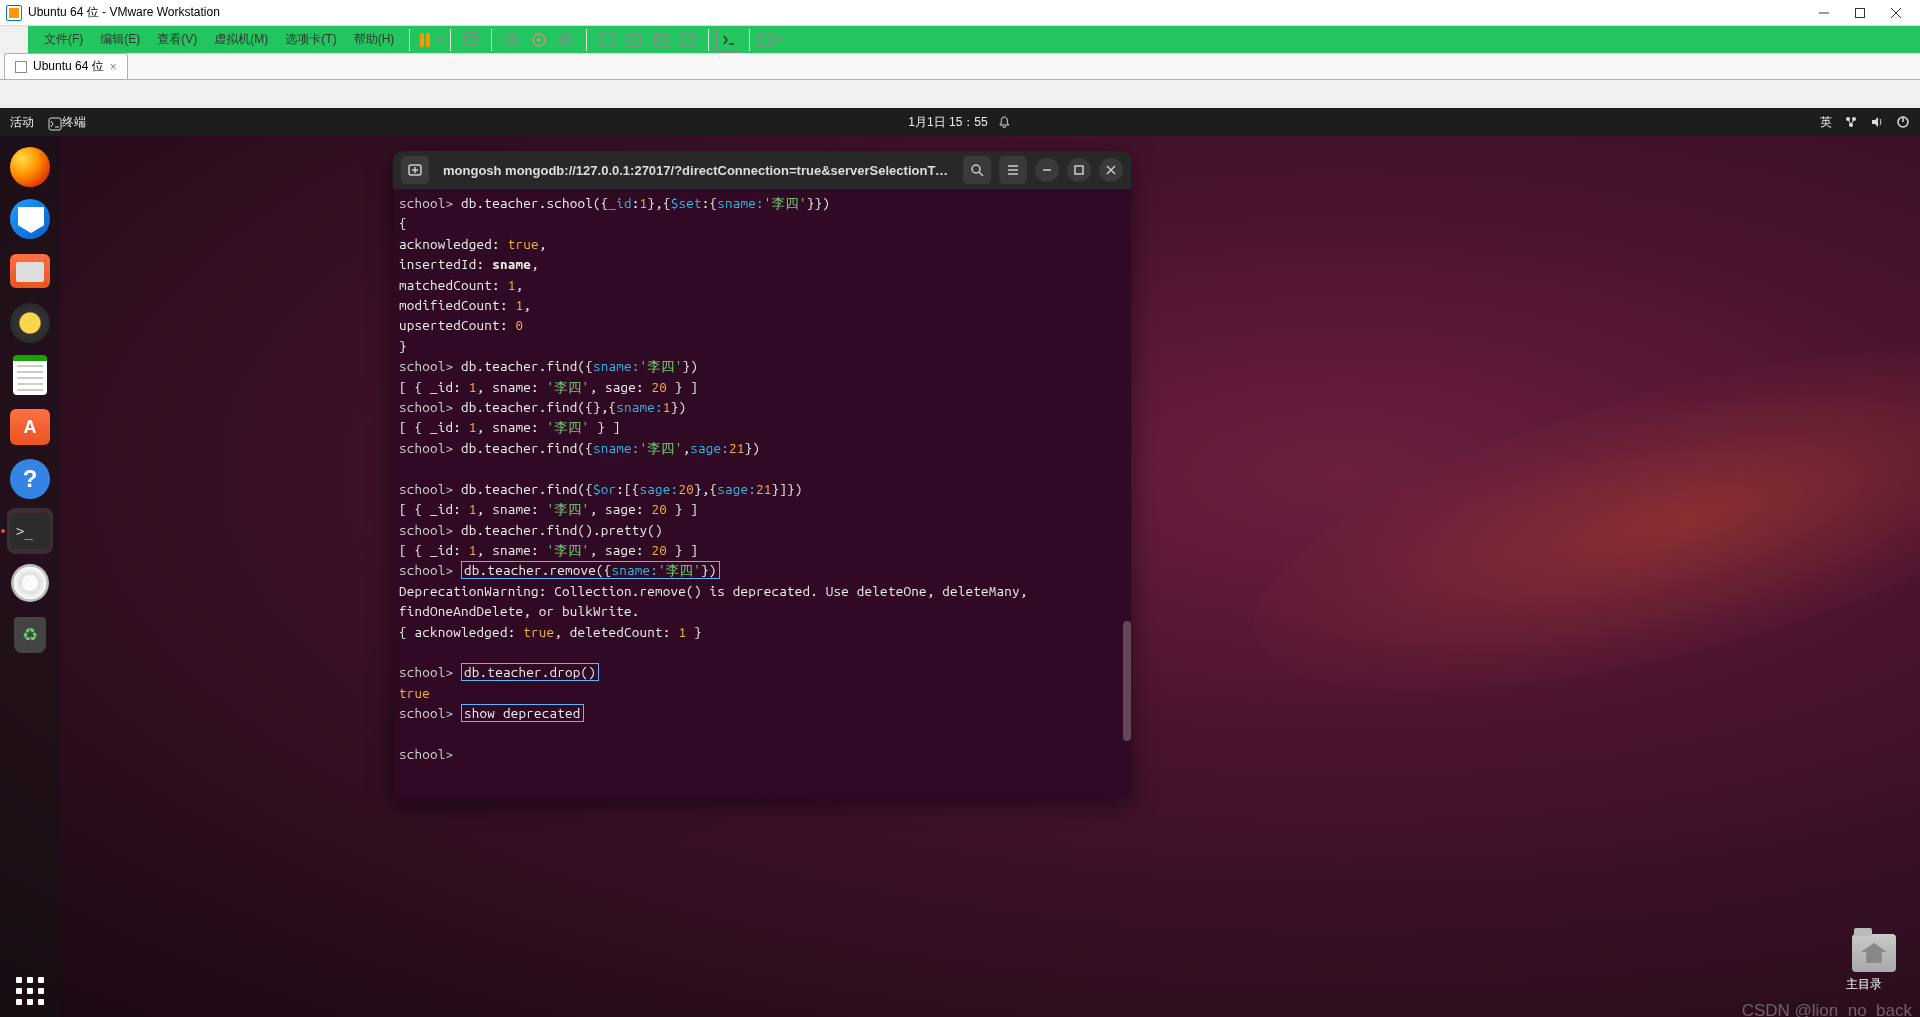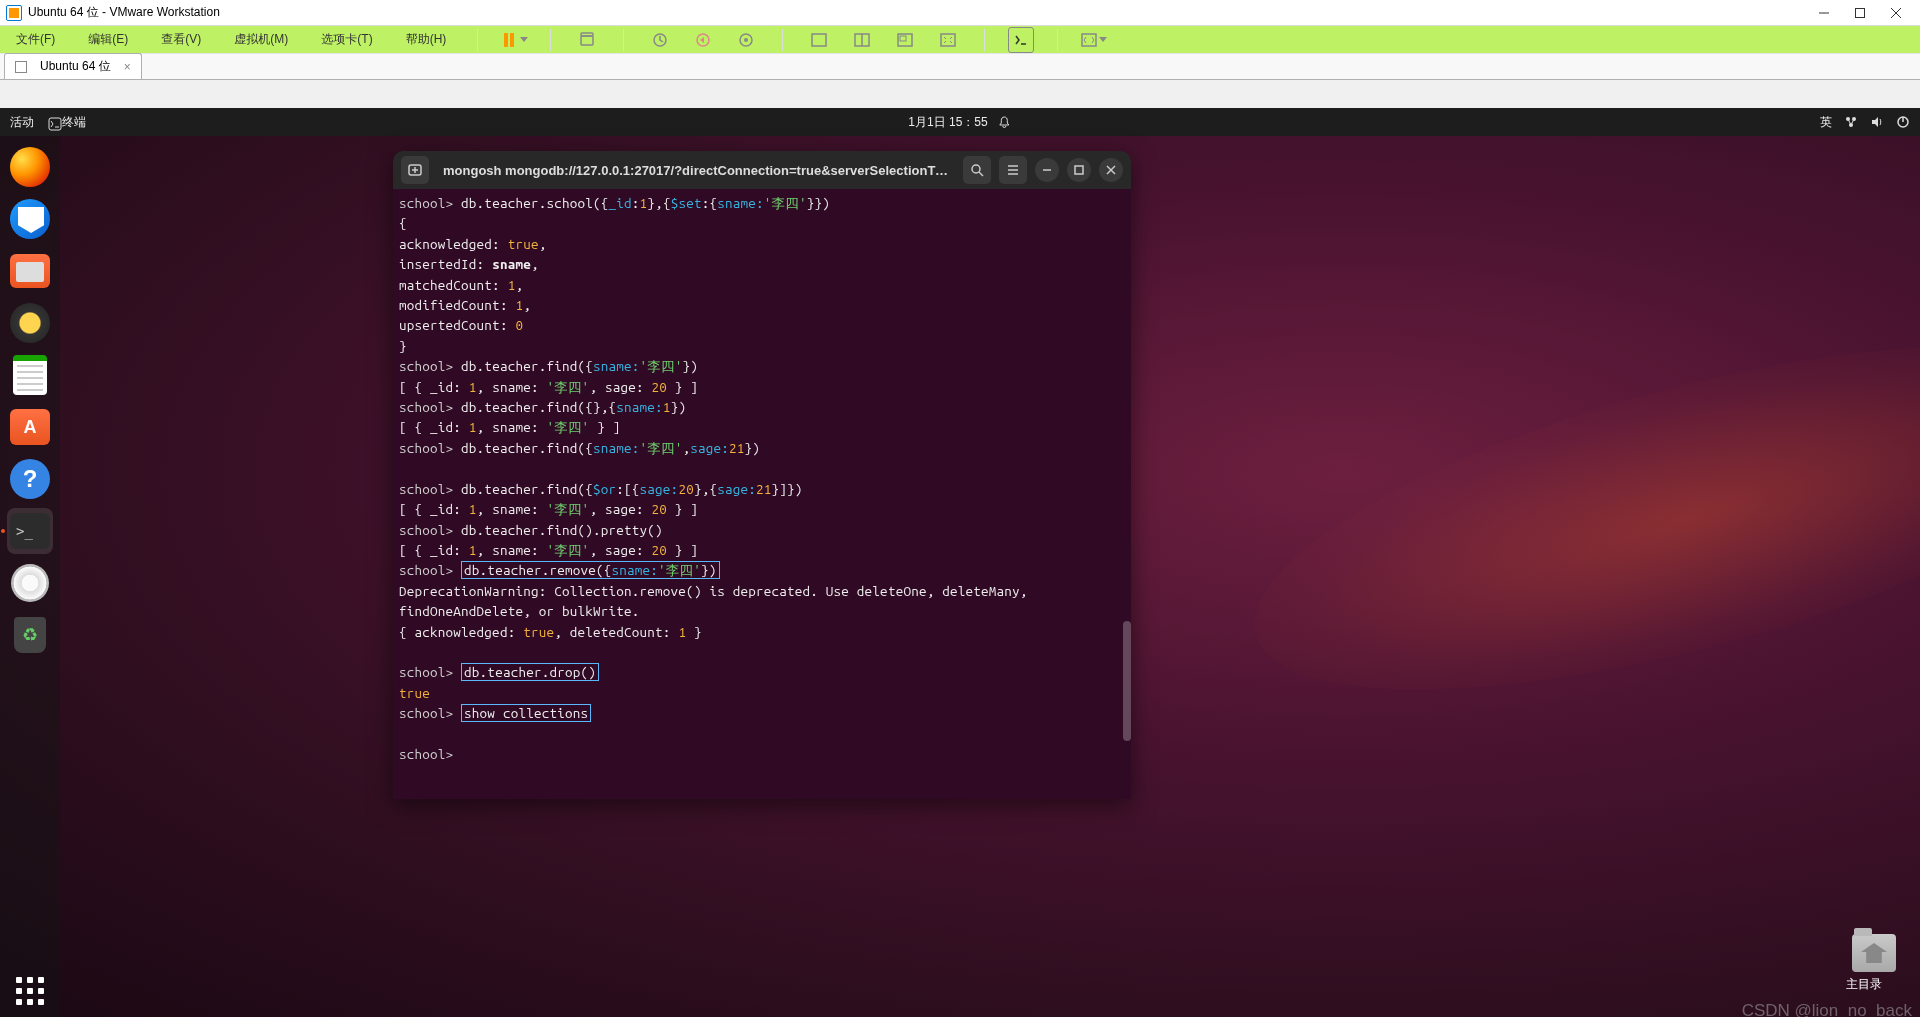--- a/index.html
+++ b/index.html
@@ -6,30 +6,30 @@
 body { font-family: "Segoe UI", Arial, sans-serif; font-size: 12px; background: #f0f0f0; width: 1920px; height: 1017px; overflow: hidden; }
 
 
 .vmware-titlebar { height: 26px; background: #fff; display: flex; align-items: center; padding: 0 6px; border-bottom: 1px solid #ddd; }
 .vmware-titlebar .logo { width: 16px; height: 16px; background: #fff; border: 1px solid #0078d4; border-radius: 2px; position: relative; margin-right: 6px; }
 .vmware-titlebar .logo::after { content: ""; position: absolute; inset: 2px; background: #ff9800; }
 .vmware-titlebar .title { flex: 1; font-size: 12px; color: #000; }
 .vmware-titlebar .win-btn { width: 36px; height: 26px; display: flex; align-items: center; justify-content: center; cursor: pointer; }
 .vmware-titlebar .win-btn svg { width: 10px; height: 10px; }
 
-.vmware-menubar { height: 28px; background: #bef264; display: flex; align-items: center; padding: 0 8px; gap: 17px; border-bottom: 1px solid #e5e5e5; }
+.vmware-menubar { height: 28px; background: #22c55e; display: flex; align-items: center; padding: 0 8px; gap: 1px; border-bottom: 1px solid #e5e5e5; margin-left: 28px; }
 .vmware-menubar .menu { padding: 4px 8px; font-size: 12px; color: #333; cursor: pointer; }
 .vmware-menubar .sep { width: 1px; height: 22px; background: #ddd; margin: 0 6px; }
 .vmware-menubar .tbtn { width: 26px; height: 26px; display: flex; align-items: center; justify-content: center; cursor: pointer; color: #666; }
 .vmware-menubar .pause { display: flex; gap: 2px; align-items: center; padding: 3px 4px; }
 .vmware-menubar .pause span { width: 4px; height: 14px; background: #ff9800; }
 .vmware-menubar .drop { width: 0; height: 0; border-left: 4px solid transparent; border-right: 4px solid transparent; border-top: 5px solid #888; margin-left: 2px; }
 
 .vmware-tabs { height: 26px; background: #f8f8f8; display: flex; align-items: flex-end; border-bottom: 1px solid #b0b0b0; }
-.vmware-tab { display: flex; align-items: center; padding: 4px 10px; background: #fff; border: 1px solid #b0b0b0; border-bottom: none; border-radius: 3px 3px 0 0; margin-left: 4px; font-size: 12px; gap: 13px; }
+.vmware-tab { display: flex; align-items: center; padding: 4px 10px; background: #fff; border: 1px solid #b0b0b0; border-bottom: none; border-radius: 3px 3px 0 0; margin-left: 4px; font-size: 12px; gap: 6px; }
 .vmware-tab .tab-ico { width: 12px; height: 12px; border: 1px solid #888; }
 .vmware-tab .tab-x { color: #888; cursor: pointer; }
 
 
 .ubuntu { position: relative; height: calc(1017px - 26px - 28px - 26px - 22px); background: radial-gradient(ellipse at 70% 40%, #6d1f3f 0%, #4a1330 35%, #2e0e1f 70%, #1a0813 100%); overflow: hidden; margin-top: 28px; }
 .ubuntu::before { content: ""; position: absolute; right: -220px; top: 280px; width: 900px; height: 260px; background: radial-gradient(ellipse at center, rgba(227,88,41,0.35) 0%, rgba(227,88,41,0.05) 60%, transparent 80%); transform: rotate(-15deg); border-radius: 50%; pointer-events: none; }
 
 .top-bar { height: 28px; background: #1d1d1d; display: flex; align-items: center; color: #ececec; font-size: 12px; padding: 0 10px; }
 .top-bar .left { display: flex; gap: 14px; align-items: center; }
 .top-bar .center { position: absolute; left: 50%; transform: translateX(-50%); display: flex; align-items: center; gap: 10px; }
@@ -343,21 +343,21 @@
 <div><span class="c-prompt">school&gt;</span> <span>db.teacher.find({</span><span class="c-field">$or</span><span>:[{</span><span class="c-field">sage:</span><span class="c-num">20</span><span>},{</span><span class="c-field">sage:</span><span class="c-num">21</span><span>}]})</span></div>
 <div><span>[ { _id: </span><span class="c-num">1</span><span>, sname: </span><span class="c-str">'李四'</span><span>, sage: </span><span class="c-num">20</span><span> } ]</span></div>
 <div><span class="c-prompt">school&gt;</span> <span>db.teacher.find().pretty()</span></div>
 <div><span>[ { _id: </span><span class="c-num">1</span><span>, sname: </span><span class="c-str">'李四'</span><span>, sage: </span><span class="c-num">20</span><span> } ]</span></div>
 <div><span class="c-prompt">school&gt;</span> <span class="box"><span>db.teacher.remove({</span><span class="c-field">sname:</span><span class="c-str">'李四'</span><span>})</span></span></div>
 <div style="white-space:normal;">DeprecationWarning: Collection.remove() is deprecated. Use deleteOne, deleteMany, findOneAndDelete, or bulkWrite.</div>
 <div><span>{ acknowledged: </span><span class="c-true">true</span><span>, deletedCount: </span><span class="c-num">1</span><span> }</span></div>
 <div>&nbsp;</div>
 <div><span class="c-prompt">school&gt;</span> <span class="box"><span>db.teacher.drop()</span></span></div>
 <div><span class="c-true">true</span></div>
-<div><span class="c-prompt">school&gt;</span> <span class="box"><span>show collections</span></span></div>
+<div><span class="c-prompt">school&gt;</span> <span class="box"><span>show deprecated</span></span></div>
 <div>&nbsp;</div>
 <div><span class="c-prompt">school&gt;</span> </div>
       <div class="term-scroll">
           <div class="thumb"></div>
         </div>
     </div>
   </div>
 
   <div class="desk-home">
     <div class="folder"></div>

